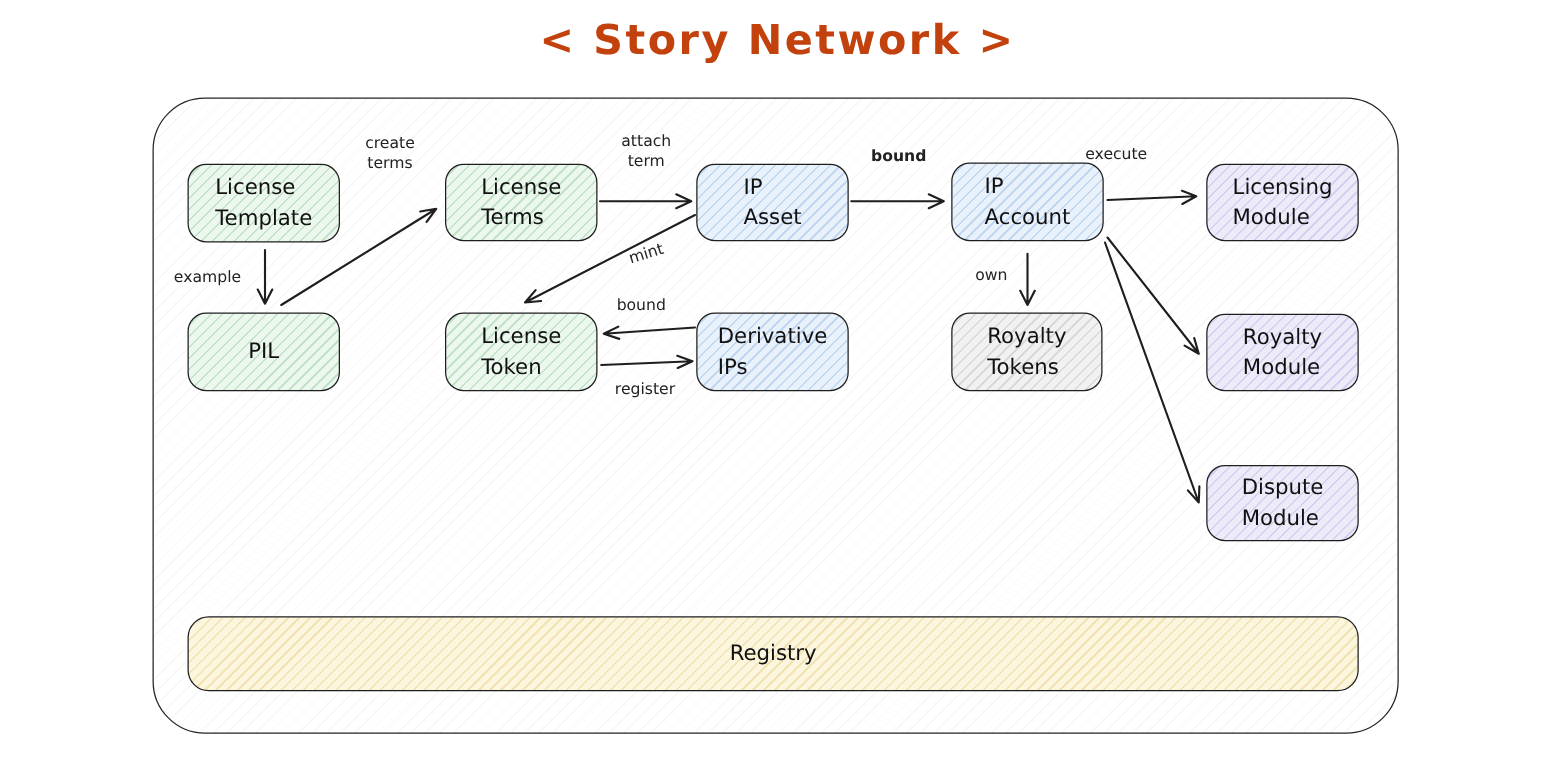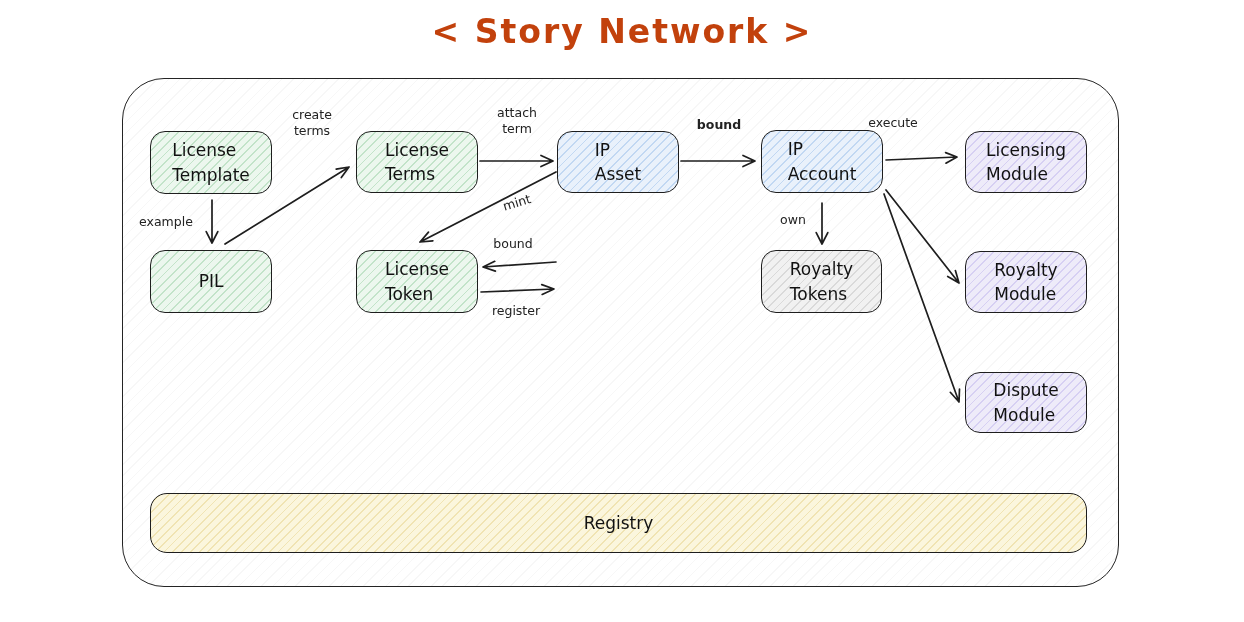--- a/index.html
+++ b/index.html
@@ -114,20 +114,22 @@
   <div class="node fill-blue" style="left:557px; top:131px; width:122px; height:62px;">IP
 Asset</div>
   <div class="node fill-blue" style="left:761px; top:130px; width:122px; height:63px;">IP
 Account</div>
   <div class="node fill-purple" style="left:965px; top:131px; width:122px; height:62px;">Licensing
 Module</div>
 
   <div class="node fill-green" style="left:150px; top:250px; width:122px; height:63px;">PIL</div>
   <div class="node fill-green" style="left:356px; top:250px; width:122px; height:63px;">License
 Token</div>
+  <div class="node fill-blue" style="left:557px; top:250px; width:122px; height:63px;">Derivative
+IPs</div>
   <div class="node fill-gray" style="left:761px; top:250px; width:121px; height:63px;">Royalty
 Tokens</div>
   <div class="node fill-purple" style="left:965px; top:251px; width:122px; height:62px;">Royalty
 Module</div>
 
   <div class="node fill-purple" style="left:965px; top:372px; width:122px; height:61px;">Dispute
 Module</div>
 
   <div class="node fill-yellow" style="left:150px; top:493px; width:937px; height:60px; border-radius:17px;">Registry</div>
 

